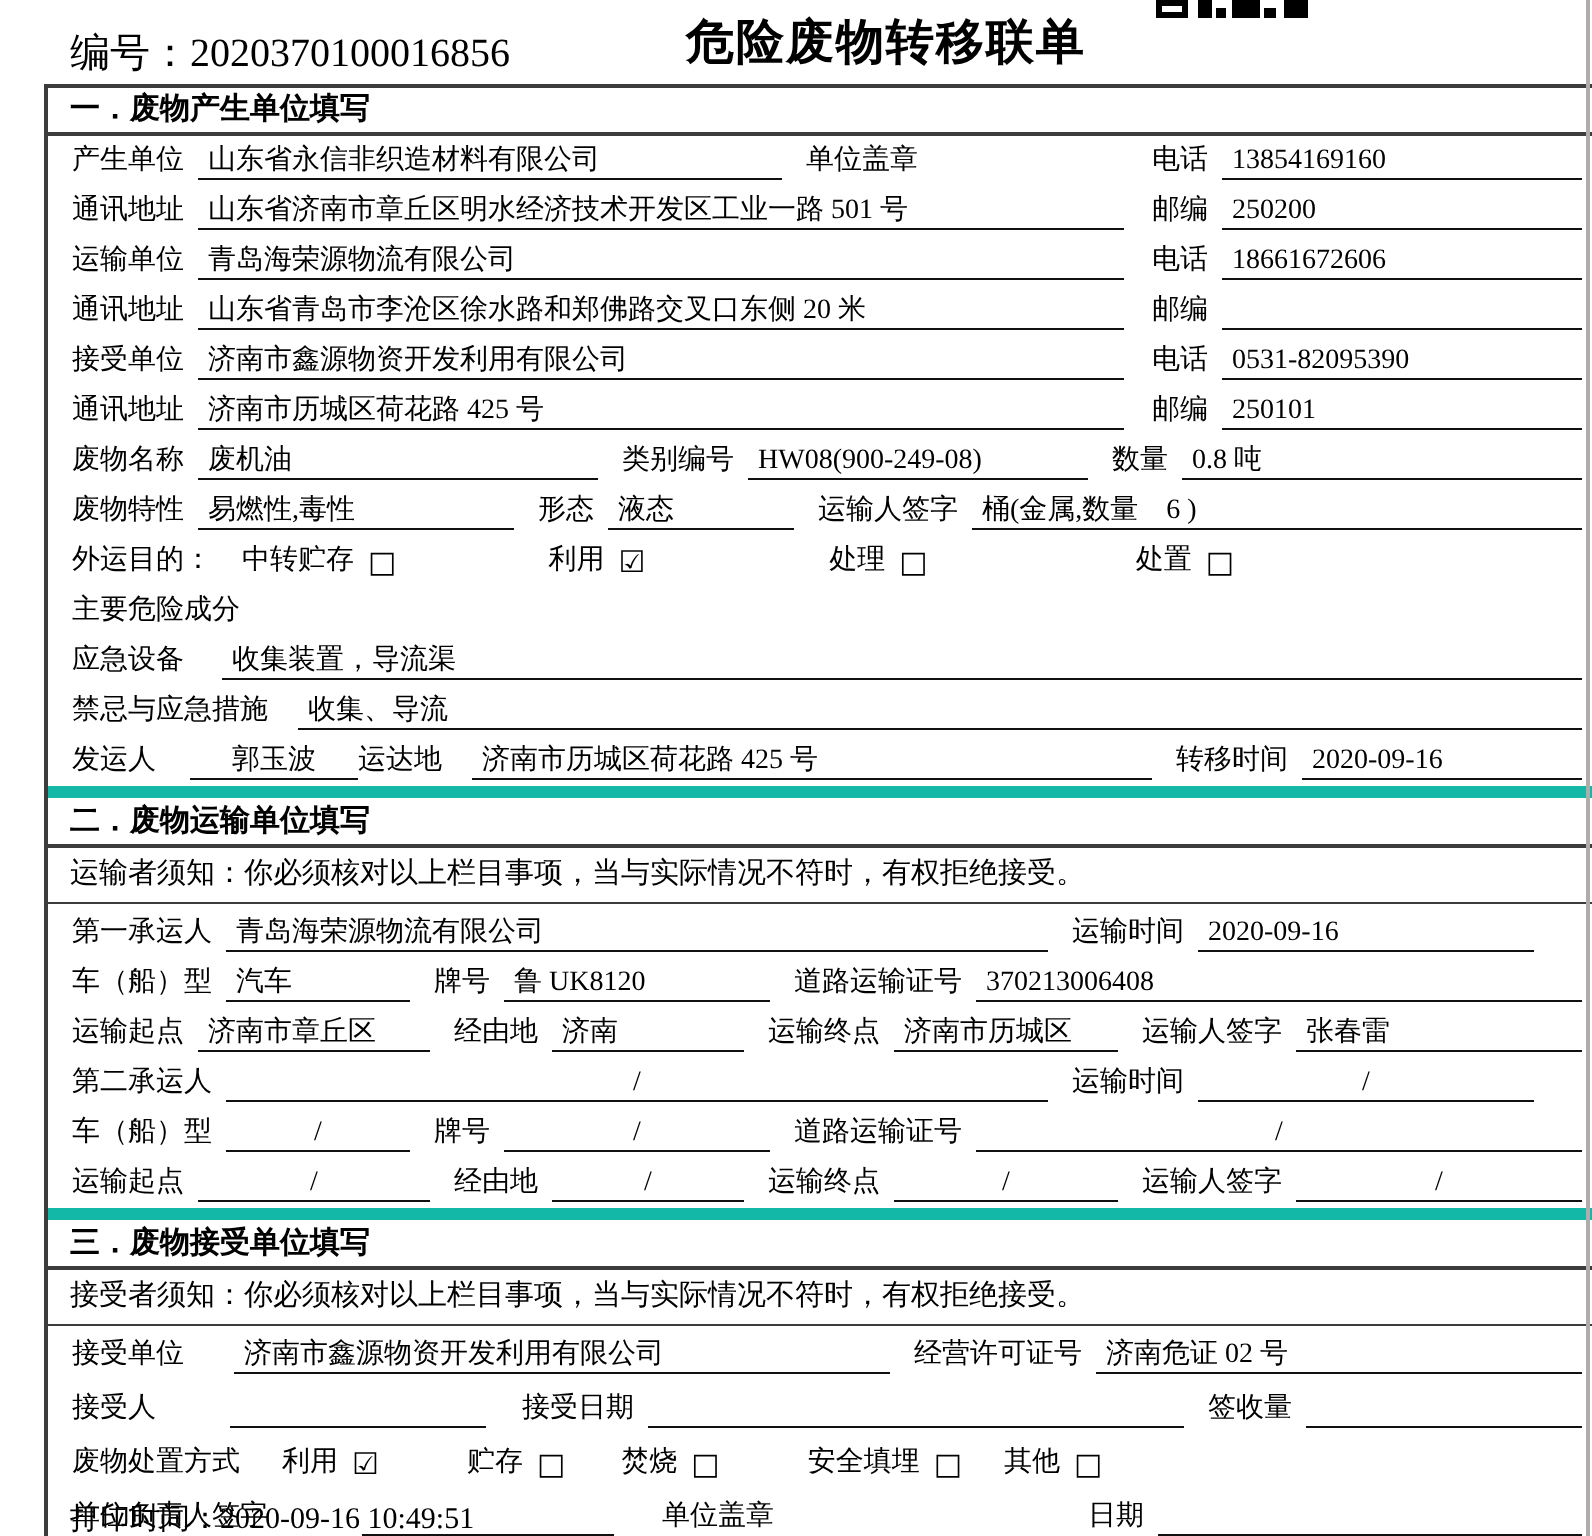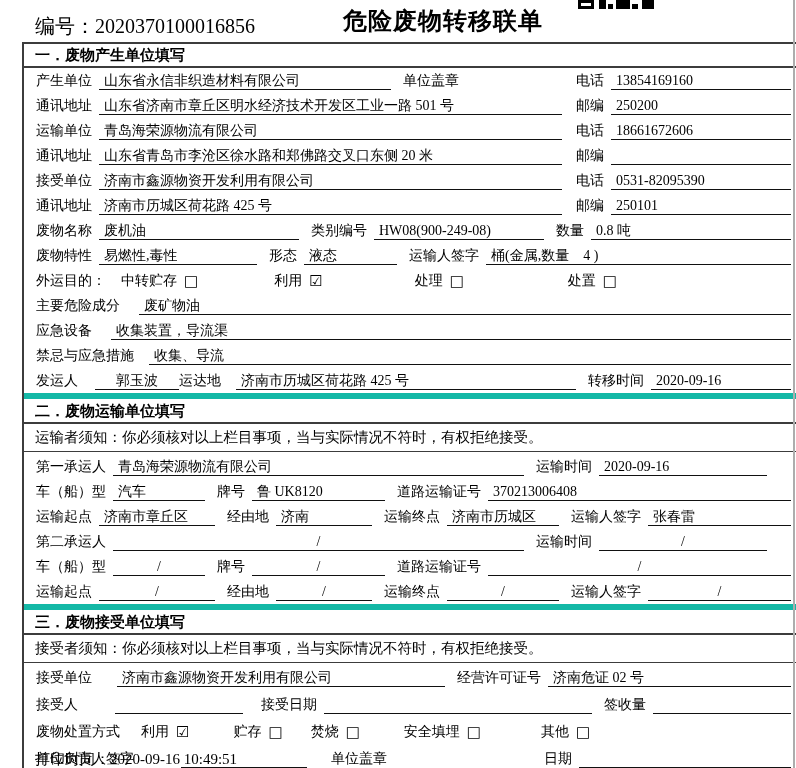--- a/index.html
+++ b/index.html
@@ -155,21 +155,21 @@
       <span class="lbl ml12">数量</span>
       <span class="val fill">0.8 吨</span>
     </div>
 
     <div class="row">
       <span class="lbl">废物特性</span>
       <span class="val" style="width:158px">易燃性,毒性</span>
       <span class="lbl ml12">形态</span>
       <span class="val" style="width:93px">液态</span>
       <span class="lbl ml12">运输人签字</span>
-      <span class="val fill">桶(金属,数量　4 )</span>
+      <span class="val fill">桶(金属,数量　6 )</span>
     </div>
 
     <div class="row">
       <span class="lbl">外运目的：</span>
       <span class="cbi" style="margin-left:8px">
         <span>中转贮存</span>
         <span class="box">□</span>
       </span>
       <span class="cbi" style="margin-left:76px">
         <span>利用</span>
@@ -180,21 +180,20 @@
         <span class="box">□</span>
       </span>
       <span class="cbi" style="margin-left:104px">
         <span>处置</span>
         <span class="box">□</span>
       </span>
     </div>
 
     <div class="row">
       <span class="lbl">主要危险成分</span>
-      <span class="val fill" style="margin-left:12px">废矿物油</span>
     </div>
 
     <div class="row">
       <span class="lbl">应急设备</span>
       <span class="val fill" style="margin-left:12px">收集装置，导流渠</span>
     </div>
 
     <div class="row">
       <span class="lbl">禁忌与应急措施</span>
       <span class="val fill" style="margin-left:8px">收集、导流</span>
@@ -296,21 +295,21 @@
         <span class="box">□</span>
       </span>
       <span class="cbi" style="margin-left:28px">
         <span>焚烧</span>
         <span class="box">□</span>
       </span>
       <span class="cbi" style="margin-left:44px">
         <span>安全填埋</span>
         <span class="box">□</span>
       </span>
-      <span class="cbi" style="margin-left:60px">
+      <span class="cbi" style="margin-left:21px">
         <span>其他</span>
         <span class="box">□</span>
       </span>
     </div>
 
     <div class="row tall">
       <span class="lbl">单位负责人签字</span>
       <span class="val" style="width:126px;margin-left:40px"></span>
       <span class="lbl" style="margin-left:24px">单位盖章</span>
       <span class="spacer"></span>

